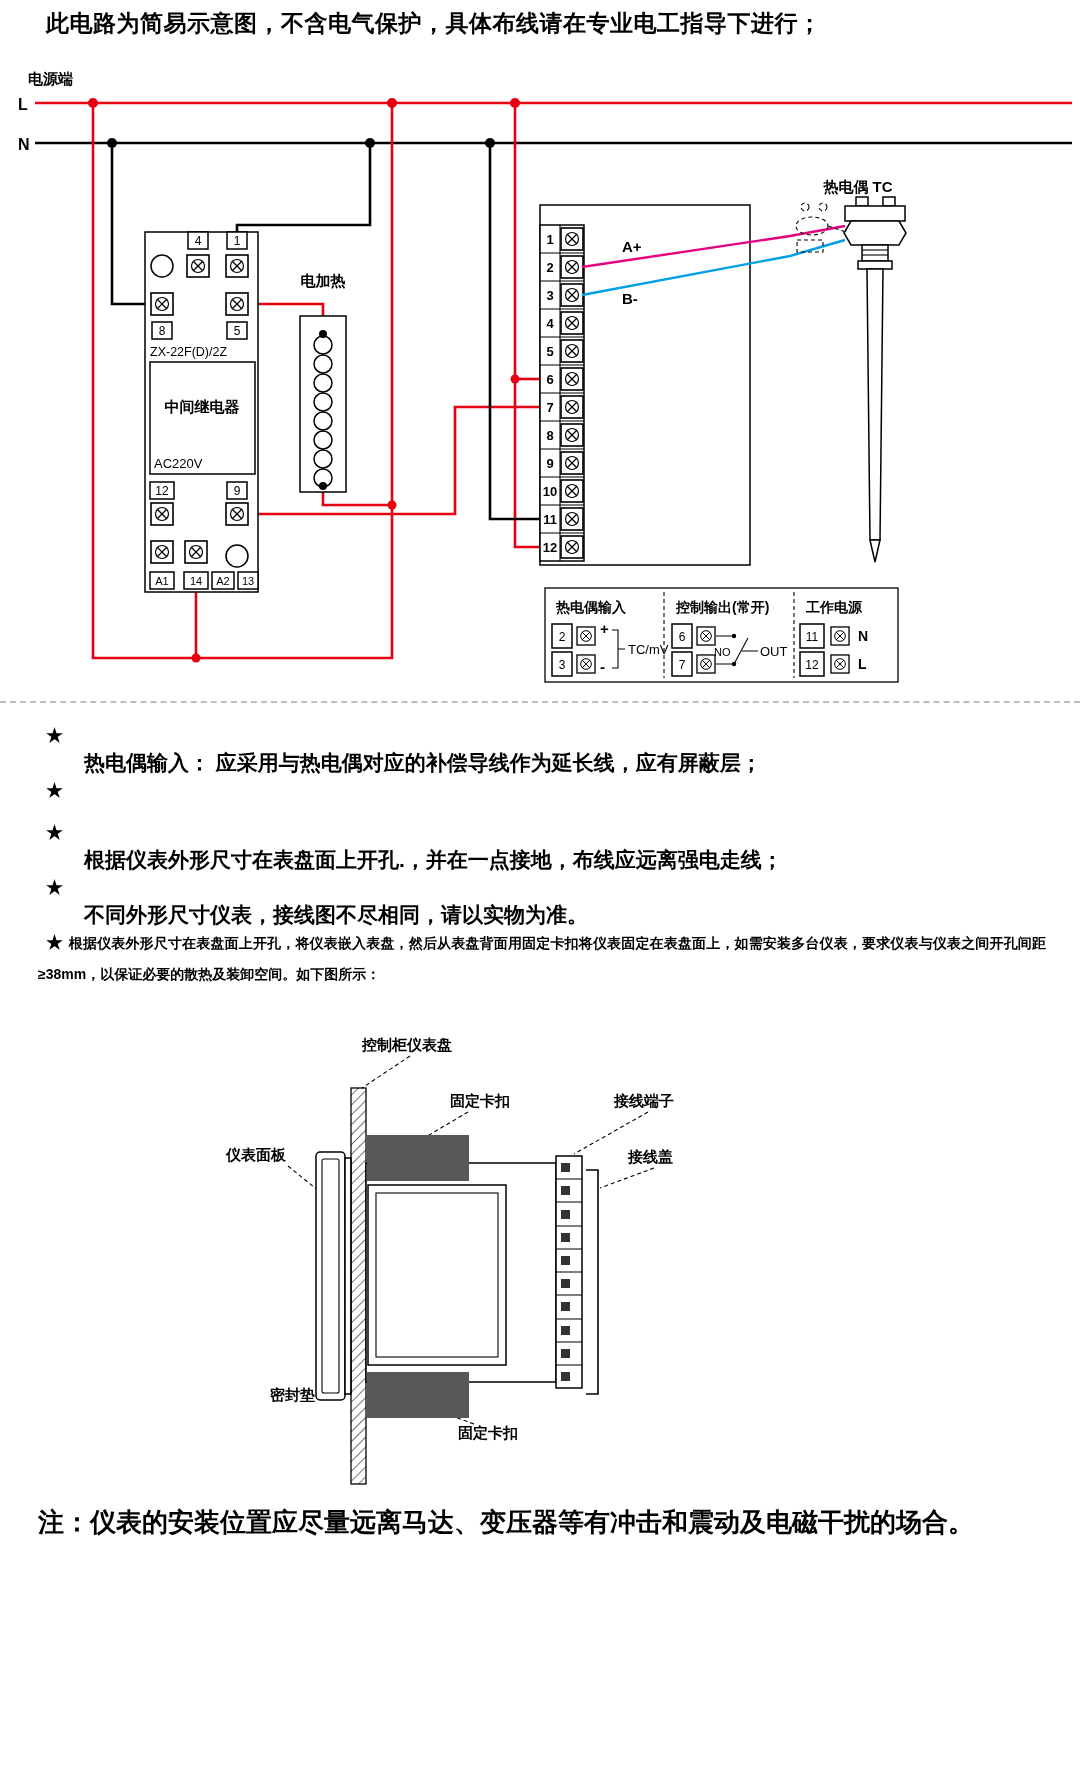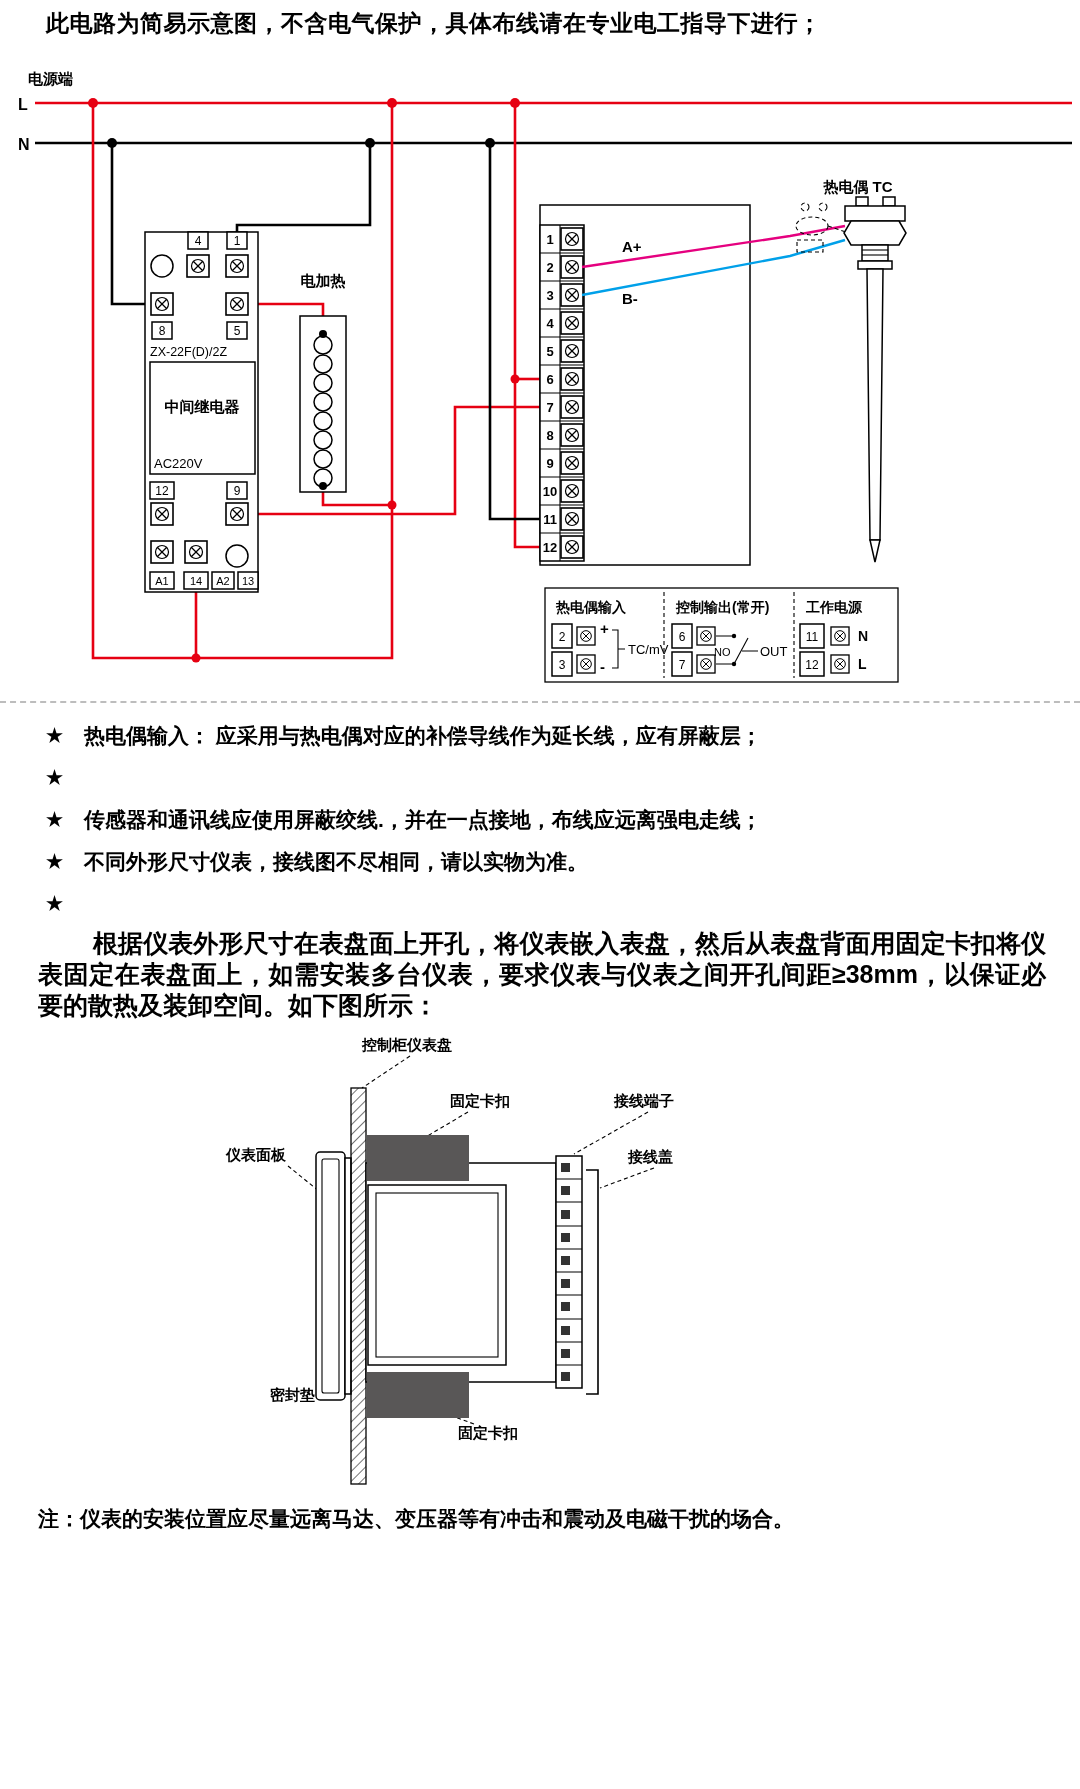--- a/index.html
+++ b/index.html
@@ -15,28 +15,28 @@
   .svg-abs { position:absolute; left:0; }
   #circuit-svg { top:0; }
   #mount-svg { top:1030px; }
   .sep {
     position:absolute; top:701px; left:0; width:1080px;
     border-top:2px dashed #bdbdbd;
   }
   .notes { position:absolute; top:722px; left:46px; width:1005px; }
   .note-row { display:flex; align-items:flex-start; min-height:42px; font-size:21px; font-weight:bold; }
   .star { width:38px; font-size:19px; padding-top:2px; }
-  .note-text { flex:1; }
+  .note-text { flex:1;margin-top:27px; }
   .install {
     position:absolute; top:928px; left:38px; width:1008px;
-    font-size:25px; font-weight:bold; line-height:31px; text-indent:2.2em; text-align:justify;
+    font-size:14px; font-weight:bold; line-height:31px; text-indent:2.2em; text-align:justify;
   }
   .footnote {
     position:absolute; top:1505px; left:38px; width:1012px;
-    font-size:21px; font-weight:bold;
+    font-size:26px; font-weight:bold;
   }
   
   svg text { font-family:"Liberation Sans", sans-serif; fill:#000; }
   .lbl  { font-weight:bold; }
   .box  { fill:#fff; stroke:#000; stroke-width:1.5; }
   .thin { fill:none; stroke:#000; stroke-width:1.1; }
   .wire-l { fill:none; stroke:#e60012; stroke-width:2.6; }
   .wire-n { fill:none; stroke:#000;    stroke-width:2.6; }
   .wire-p { fill:none; stroke:#e5007f; stroke-width:2.4; }
   .wire-b { fill:none; stroke:#00a0e9; stroke-width:2.4; }
@@ -253,21 +253,21 @@
   <div class="notes">
     <div class="note-row">
       <span class="star">★</span>
       <span class="note-text">热电偶输入： 应采用与热电偶对应的补偿导线作为延长线，应有屏蔽层；</span>
     </div>
     <div class="note-row">
       <span class="star">★</span>
     </div>
     <div class="note-row">
       <span class="star">★</span>
-      <span class="note-text">传感器和通讯线应使用屏蔽绞线.，并在一点接地，布线应远离强电走线；</span>
+      <span class="note-text">根据仪表外形尺寸在表盘面上开孔.，并在一点接地，布线应远离强电走线；</span>
     </div>
     <div class="note-row">
       <span class="star">★</span>
       <span class="note-text">不同外形尺寸仪表，接线图不尽相同，请以实物为准。</span>
     </div>
     <div class="note-row">
       <span class="star">★</span>
     </div>
   </div>
 

